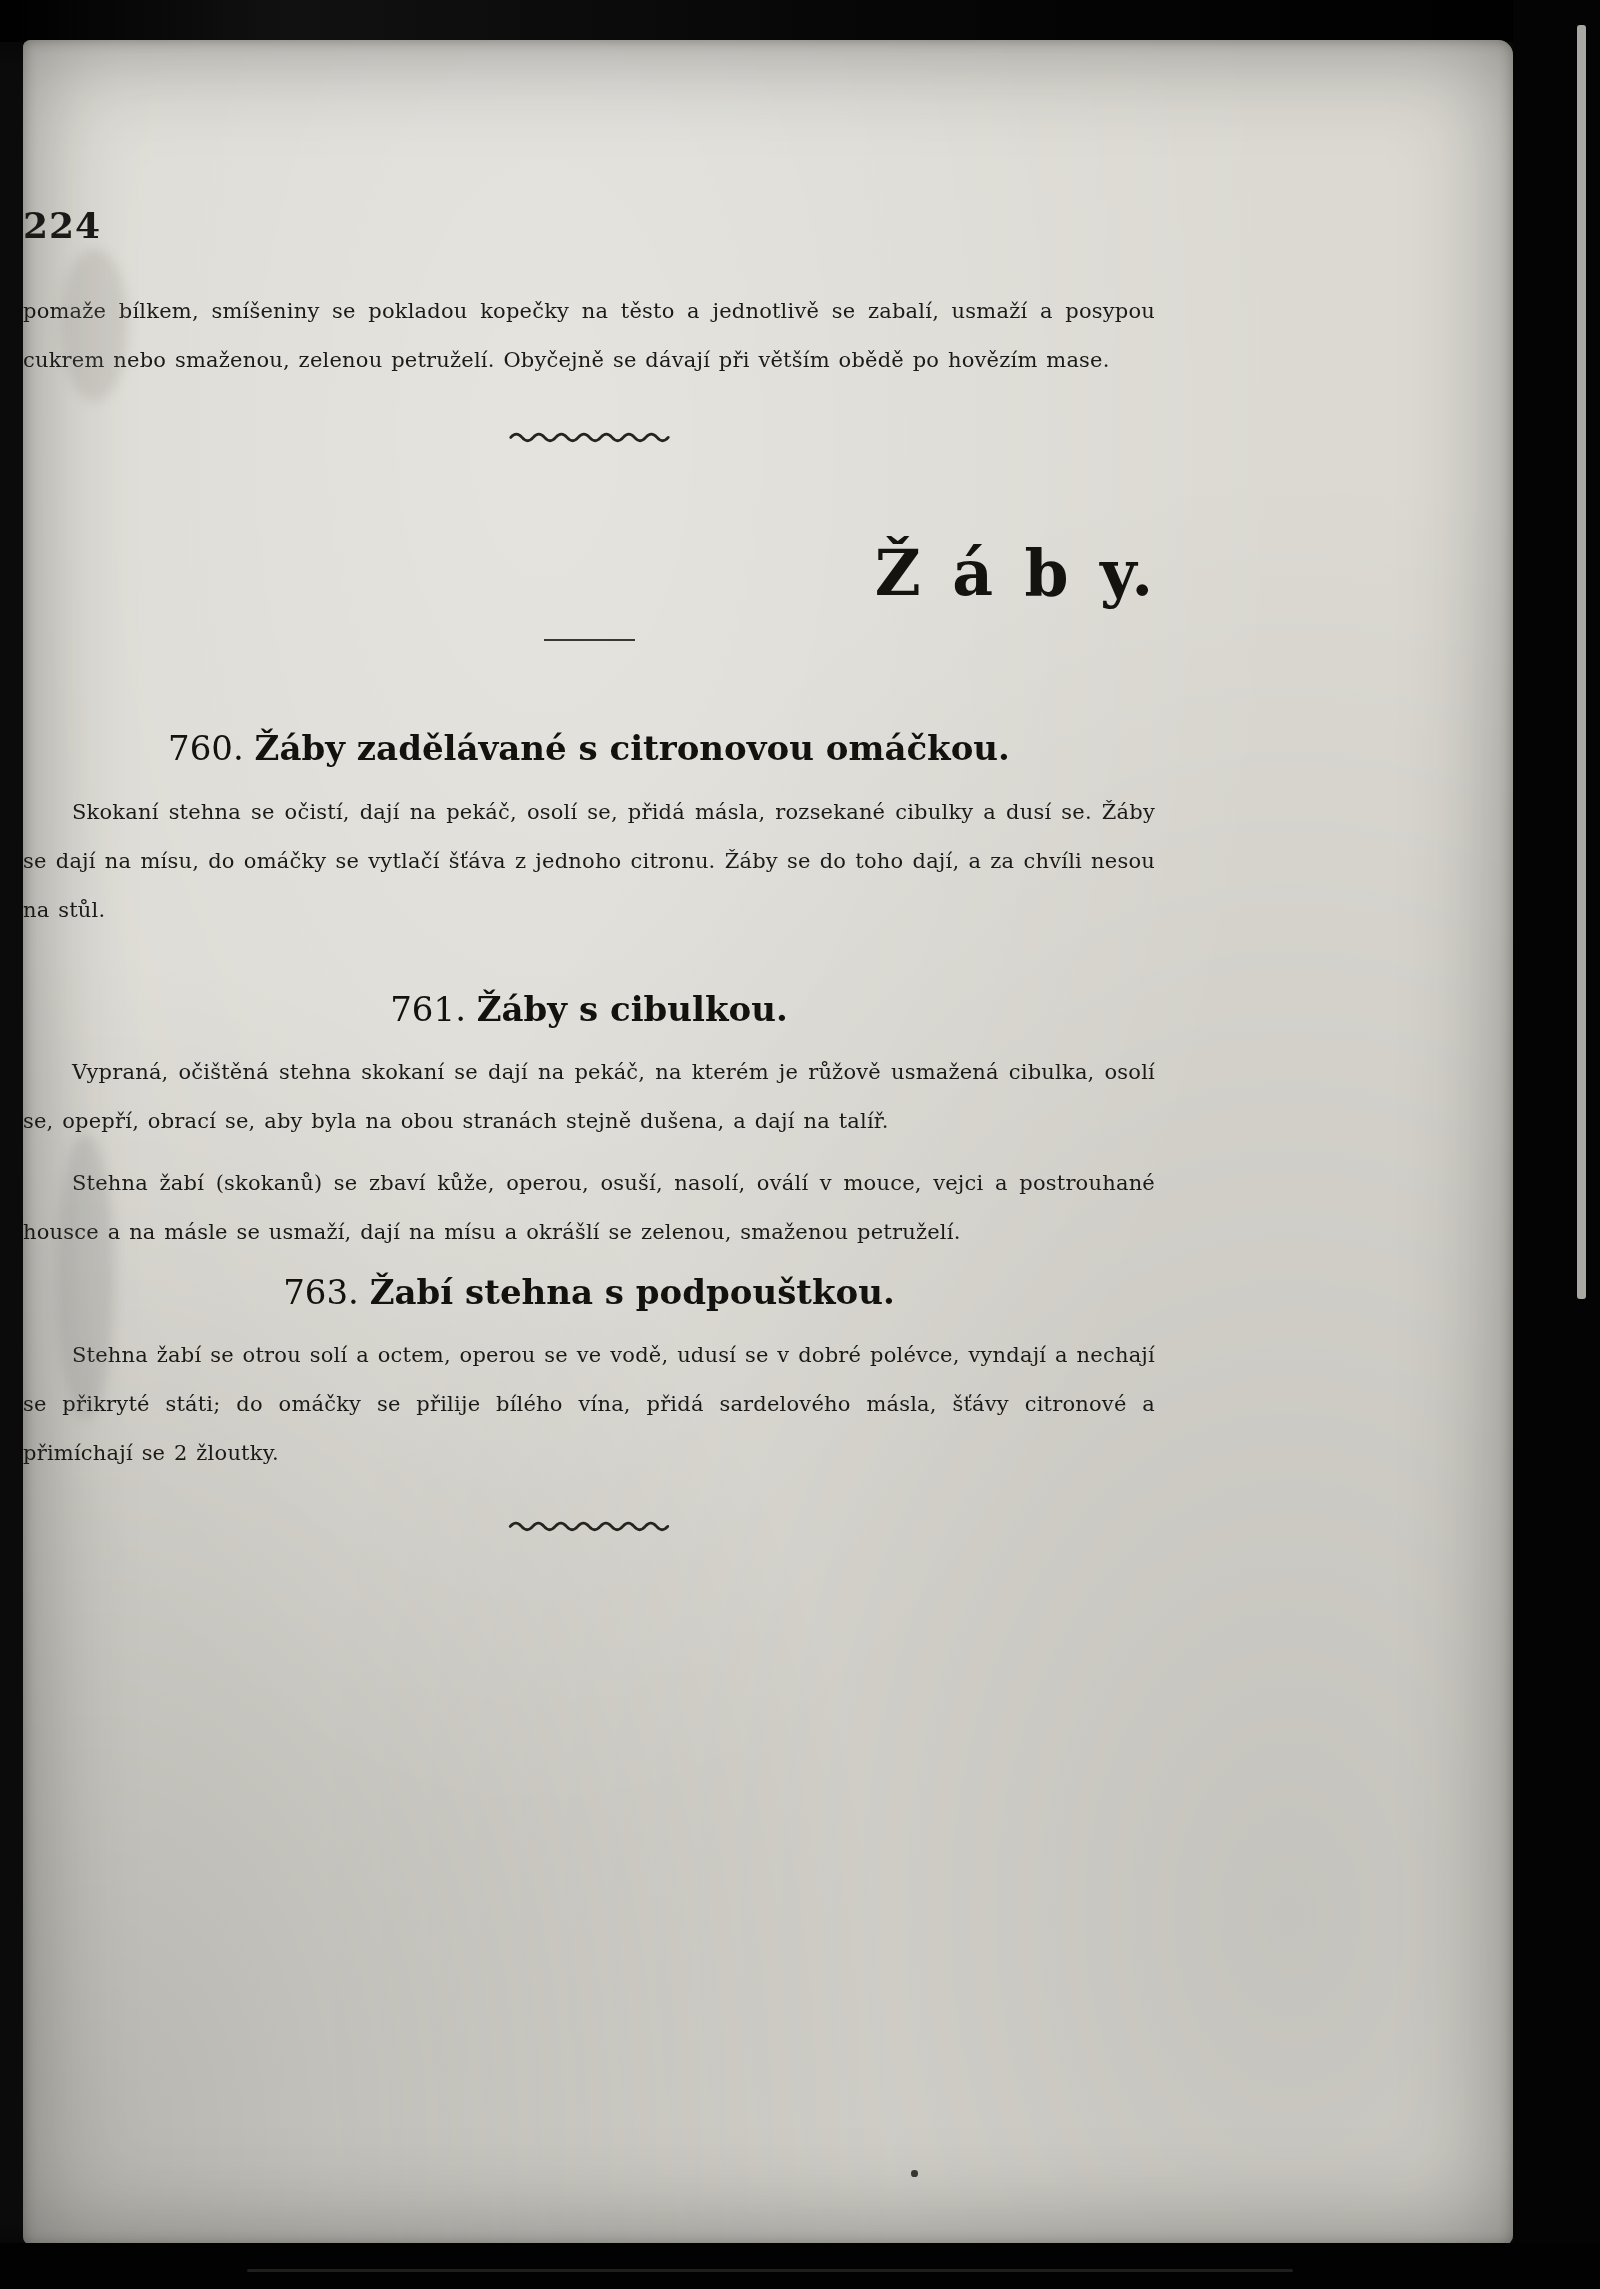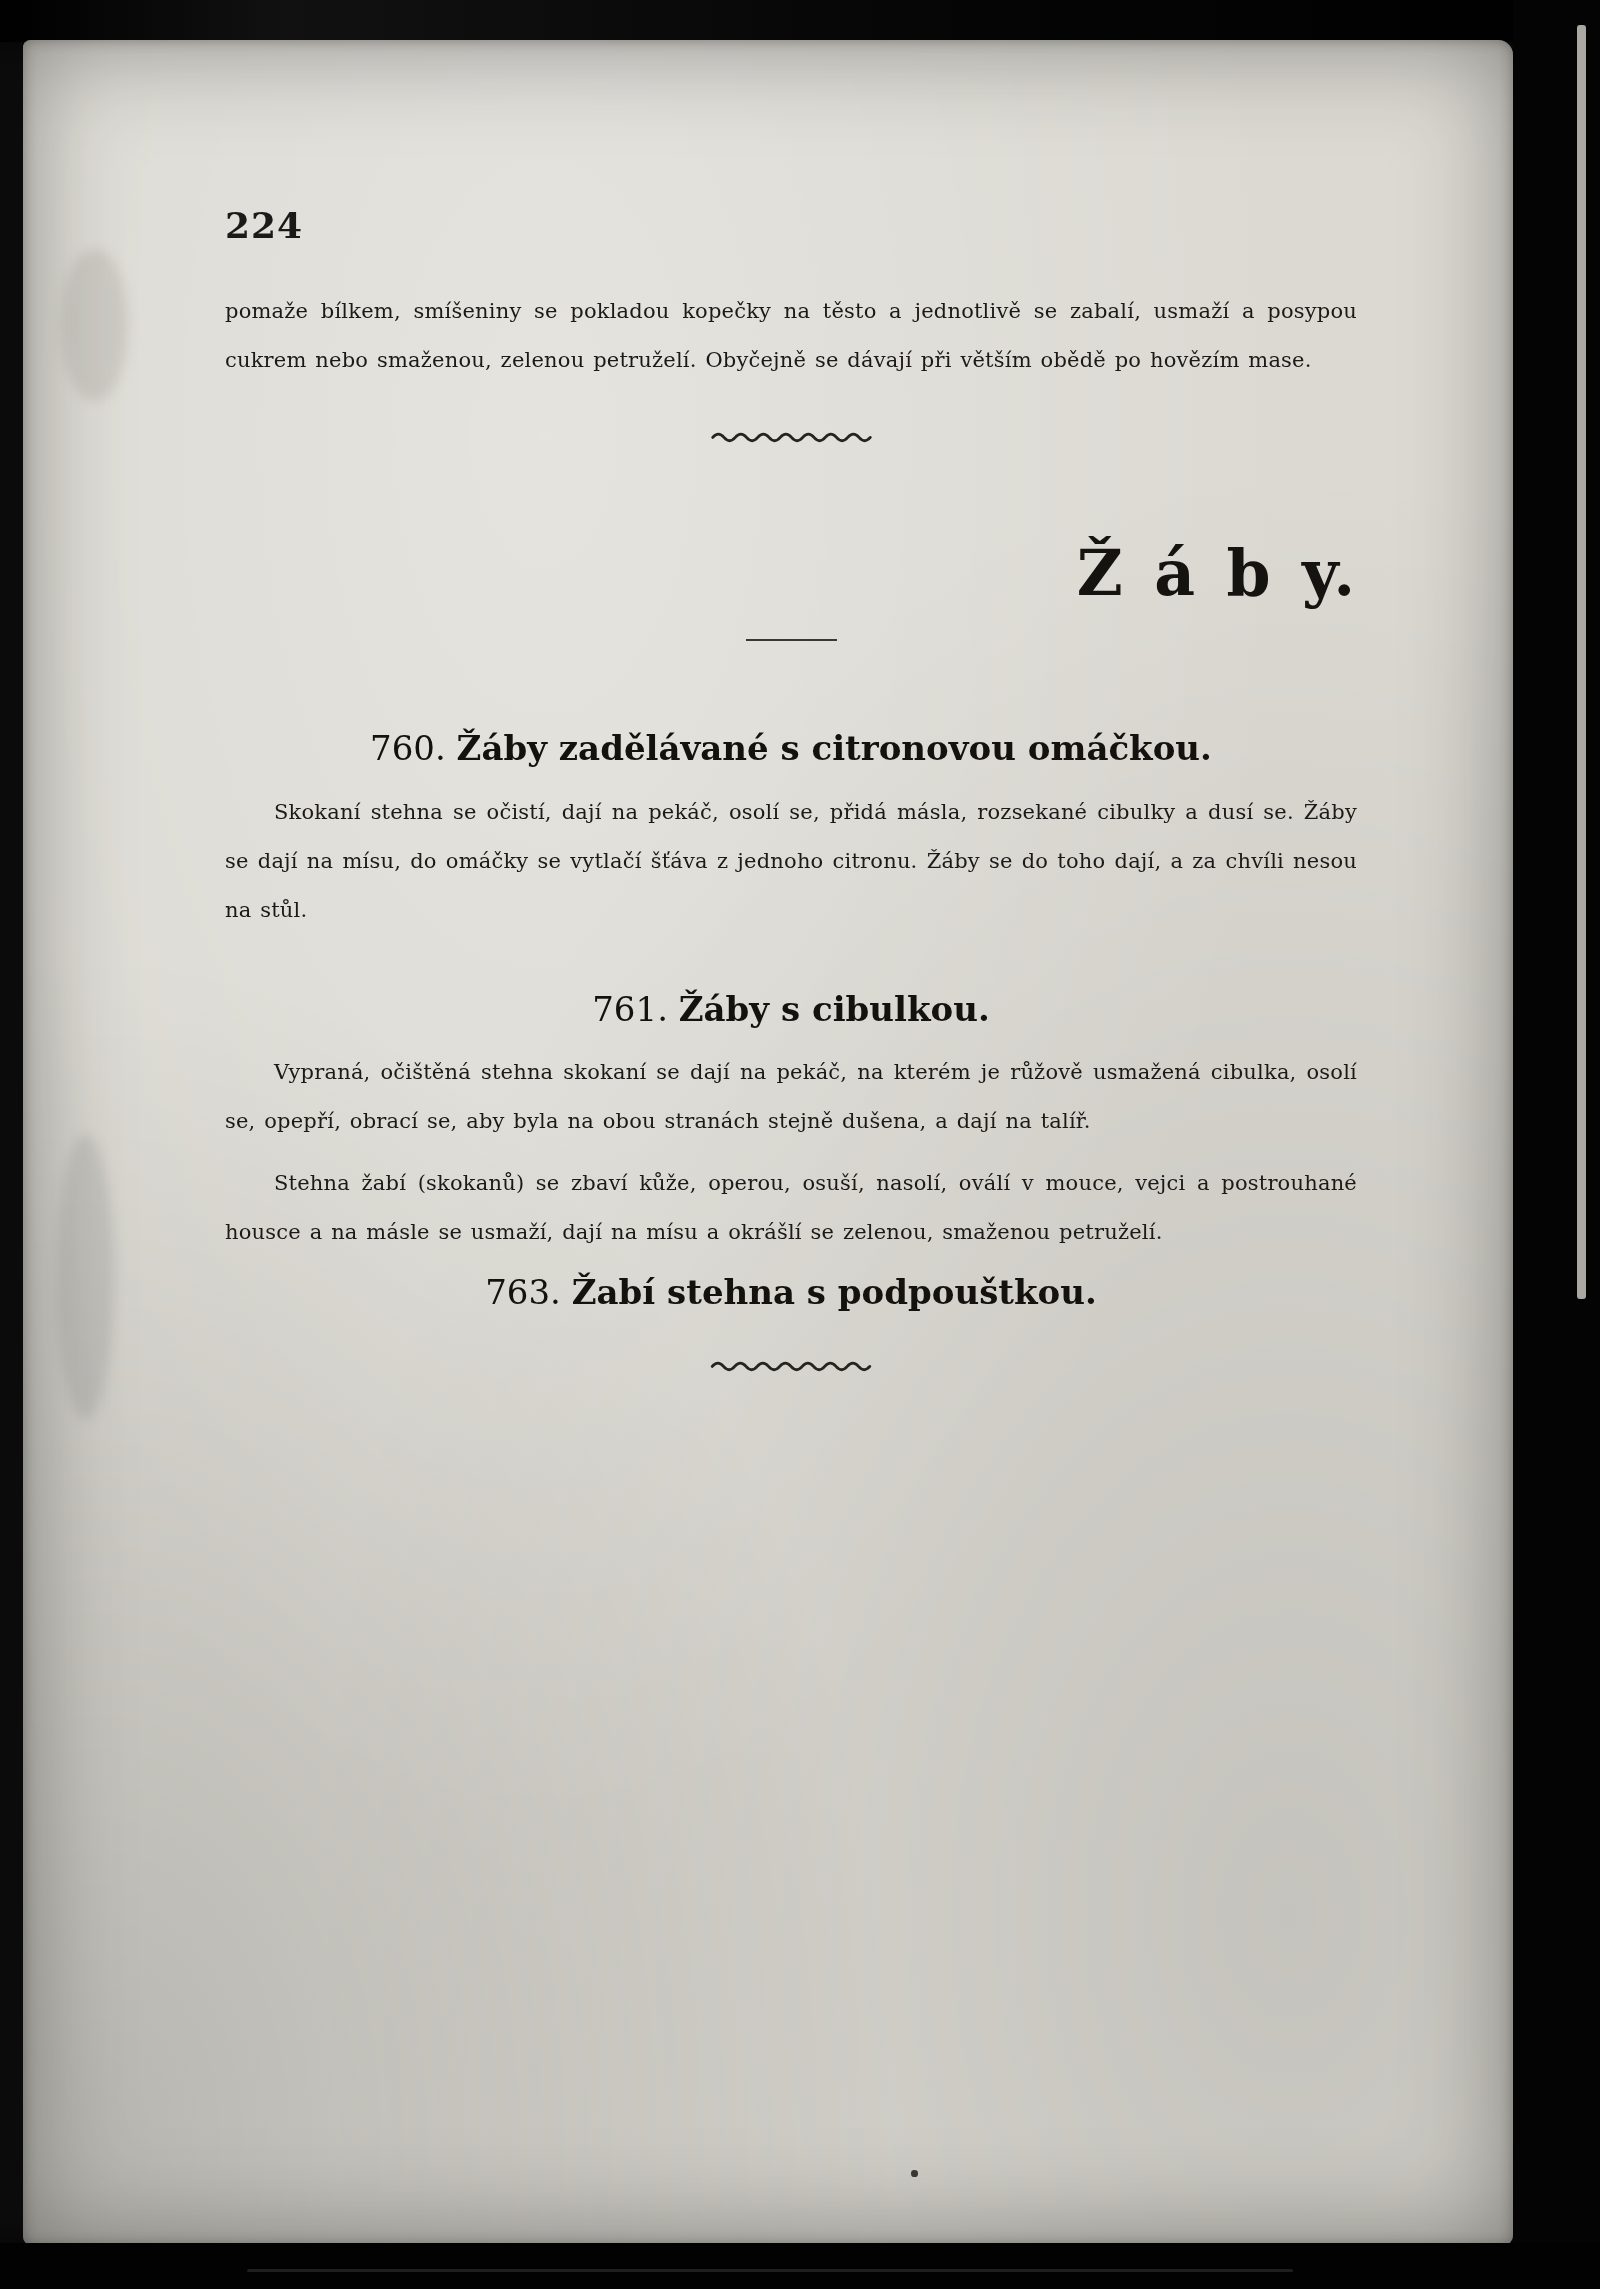--- a/index.html
+++ b/index.html
@@ -18,21 +18,20 @@
       radial-gradient(ellipse at 35% 18%, rgba(255,255,255,0.28), rgba(255,255,255,0) 55%),
       radial-gradient(ellipse at 85% 85%, rgba(0,0,0,0.10), rgba(0,0,0,0) 55%),
       radial-gradient(ellipse at 5% 95%, rgba(0,0,0,0.16), rgba(0,0,0,0) 40%),
       #dbd9d2;
     box-shadow: inset 0 0 105px rgba(0,0,0,0.38), inset 0 0 13.3px rgba(0,0,0,0.30);
     border-radius:7.6px 15px 9.5px 8.6px;
     color:#1c1a18;
   }
   .content{
     width:1132px;
-    margin-left:202px;
     padding-top:164px;
   }
   .pagenum{
     font-size:36px;
     font-weight:bold;
     letter-spacing:1px;
     height:49px;
   }
   p.bodytext{
     margin:0;
@@ -115,20 +114,21 @@
 
       <div class="recipe-heading first"><span class="num">760.</span> <span class="ttl">Žáby zadělávané s citronovou omáčkou.</span></div>
       <p class="bodytext recipe-body">Skokaní stehna se očistí, dají na pekáč, osolí se, přidá másla, rozsekané cibulky a dusí se. Žáby se dají na mísu, do omáčky se vytlačí šťáva z jednoho citronu. Žáby se do toho dají, a za chvíli nesou na stůl.</p>
 
       <div class="recipe-heading"><span class="num">761.</span> <span class="ttl">Žáby s cibulkou.</span></div>
       <p class="bodytext recipe-body">Vypraná, očištěná stehna skokaní se dají na pekáč, na kterém je růžově usmažená cibulka, osolí se, opepří, obrací se, aby byla na obou stranách stejně dušena, a dají na talíř.</p>
 
       <p class="bodytext recipe-body">Stehna žabí (skokanů) se zbaví kůže, operou, osuší, nasolí, oválí v mouce, vejci a postrouhané housce a na másle se usmaží, dají na mísu a okrášlí se zelenou, smaženou petruželí.</p>
 
       <div class="recipe-heading tight"><span class="num">763.</span> <span class="ttl">Žabí stehna s podpouštkou.</span></div>
+      <p class="bodytext recipe-body">Stehna žabí se otrou solí a octem, operou se ve vodě, udusí se v dobré polévce, vyndají a nechají se přikryté státi; do omáčky se přilije bílého vína, přidá sardelového másla, šťávy citronové a přimíchají se 2 žloutky.</p>
 
       <div class="divider bottom">
         <svg width="190" height="15" viewBox="0 0 172 16">
           <path class="squiggle" d="M2 9 Q 8 2, 14 9 T 26 9 T 38 9 T 50 9 T 62 9 T 74 9 T 86 9 T 98 9 T 110 9 T 122 9 T 134 9 T 146 9 T 158 9 T 170 9"></path>
         </svg>
       </div>
 
     </div>
   </div>
 

